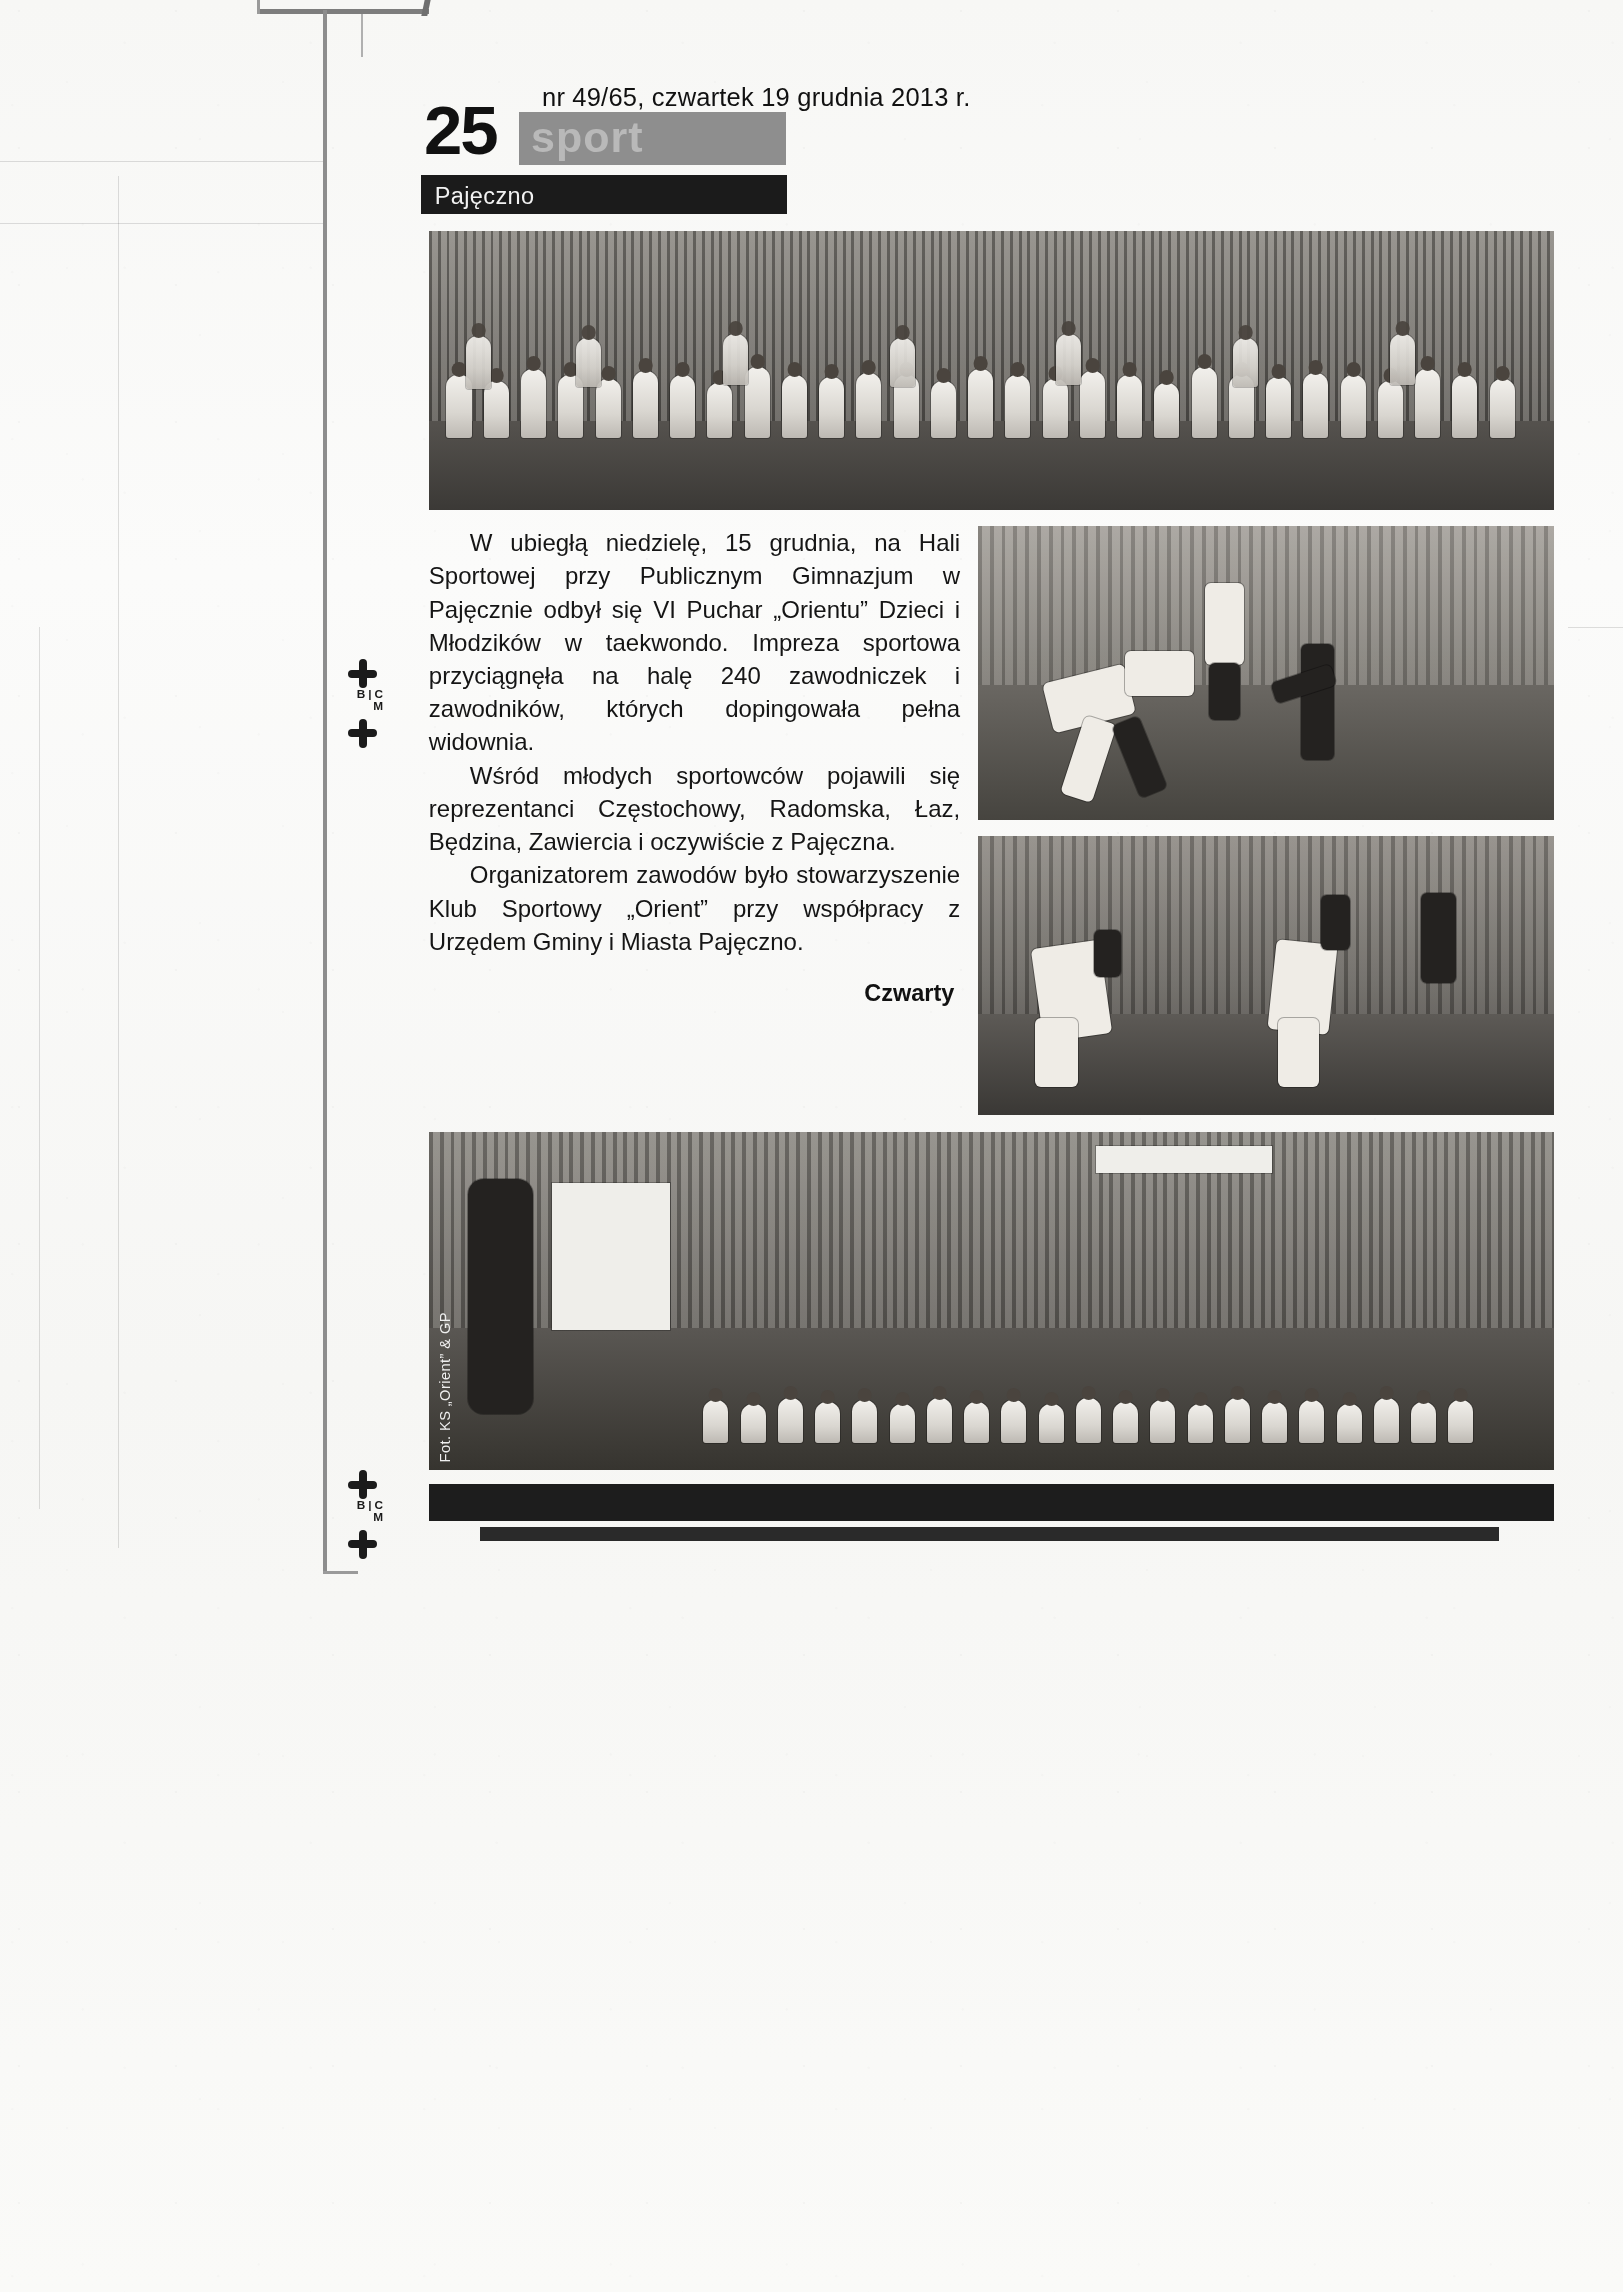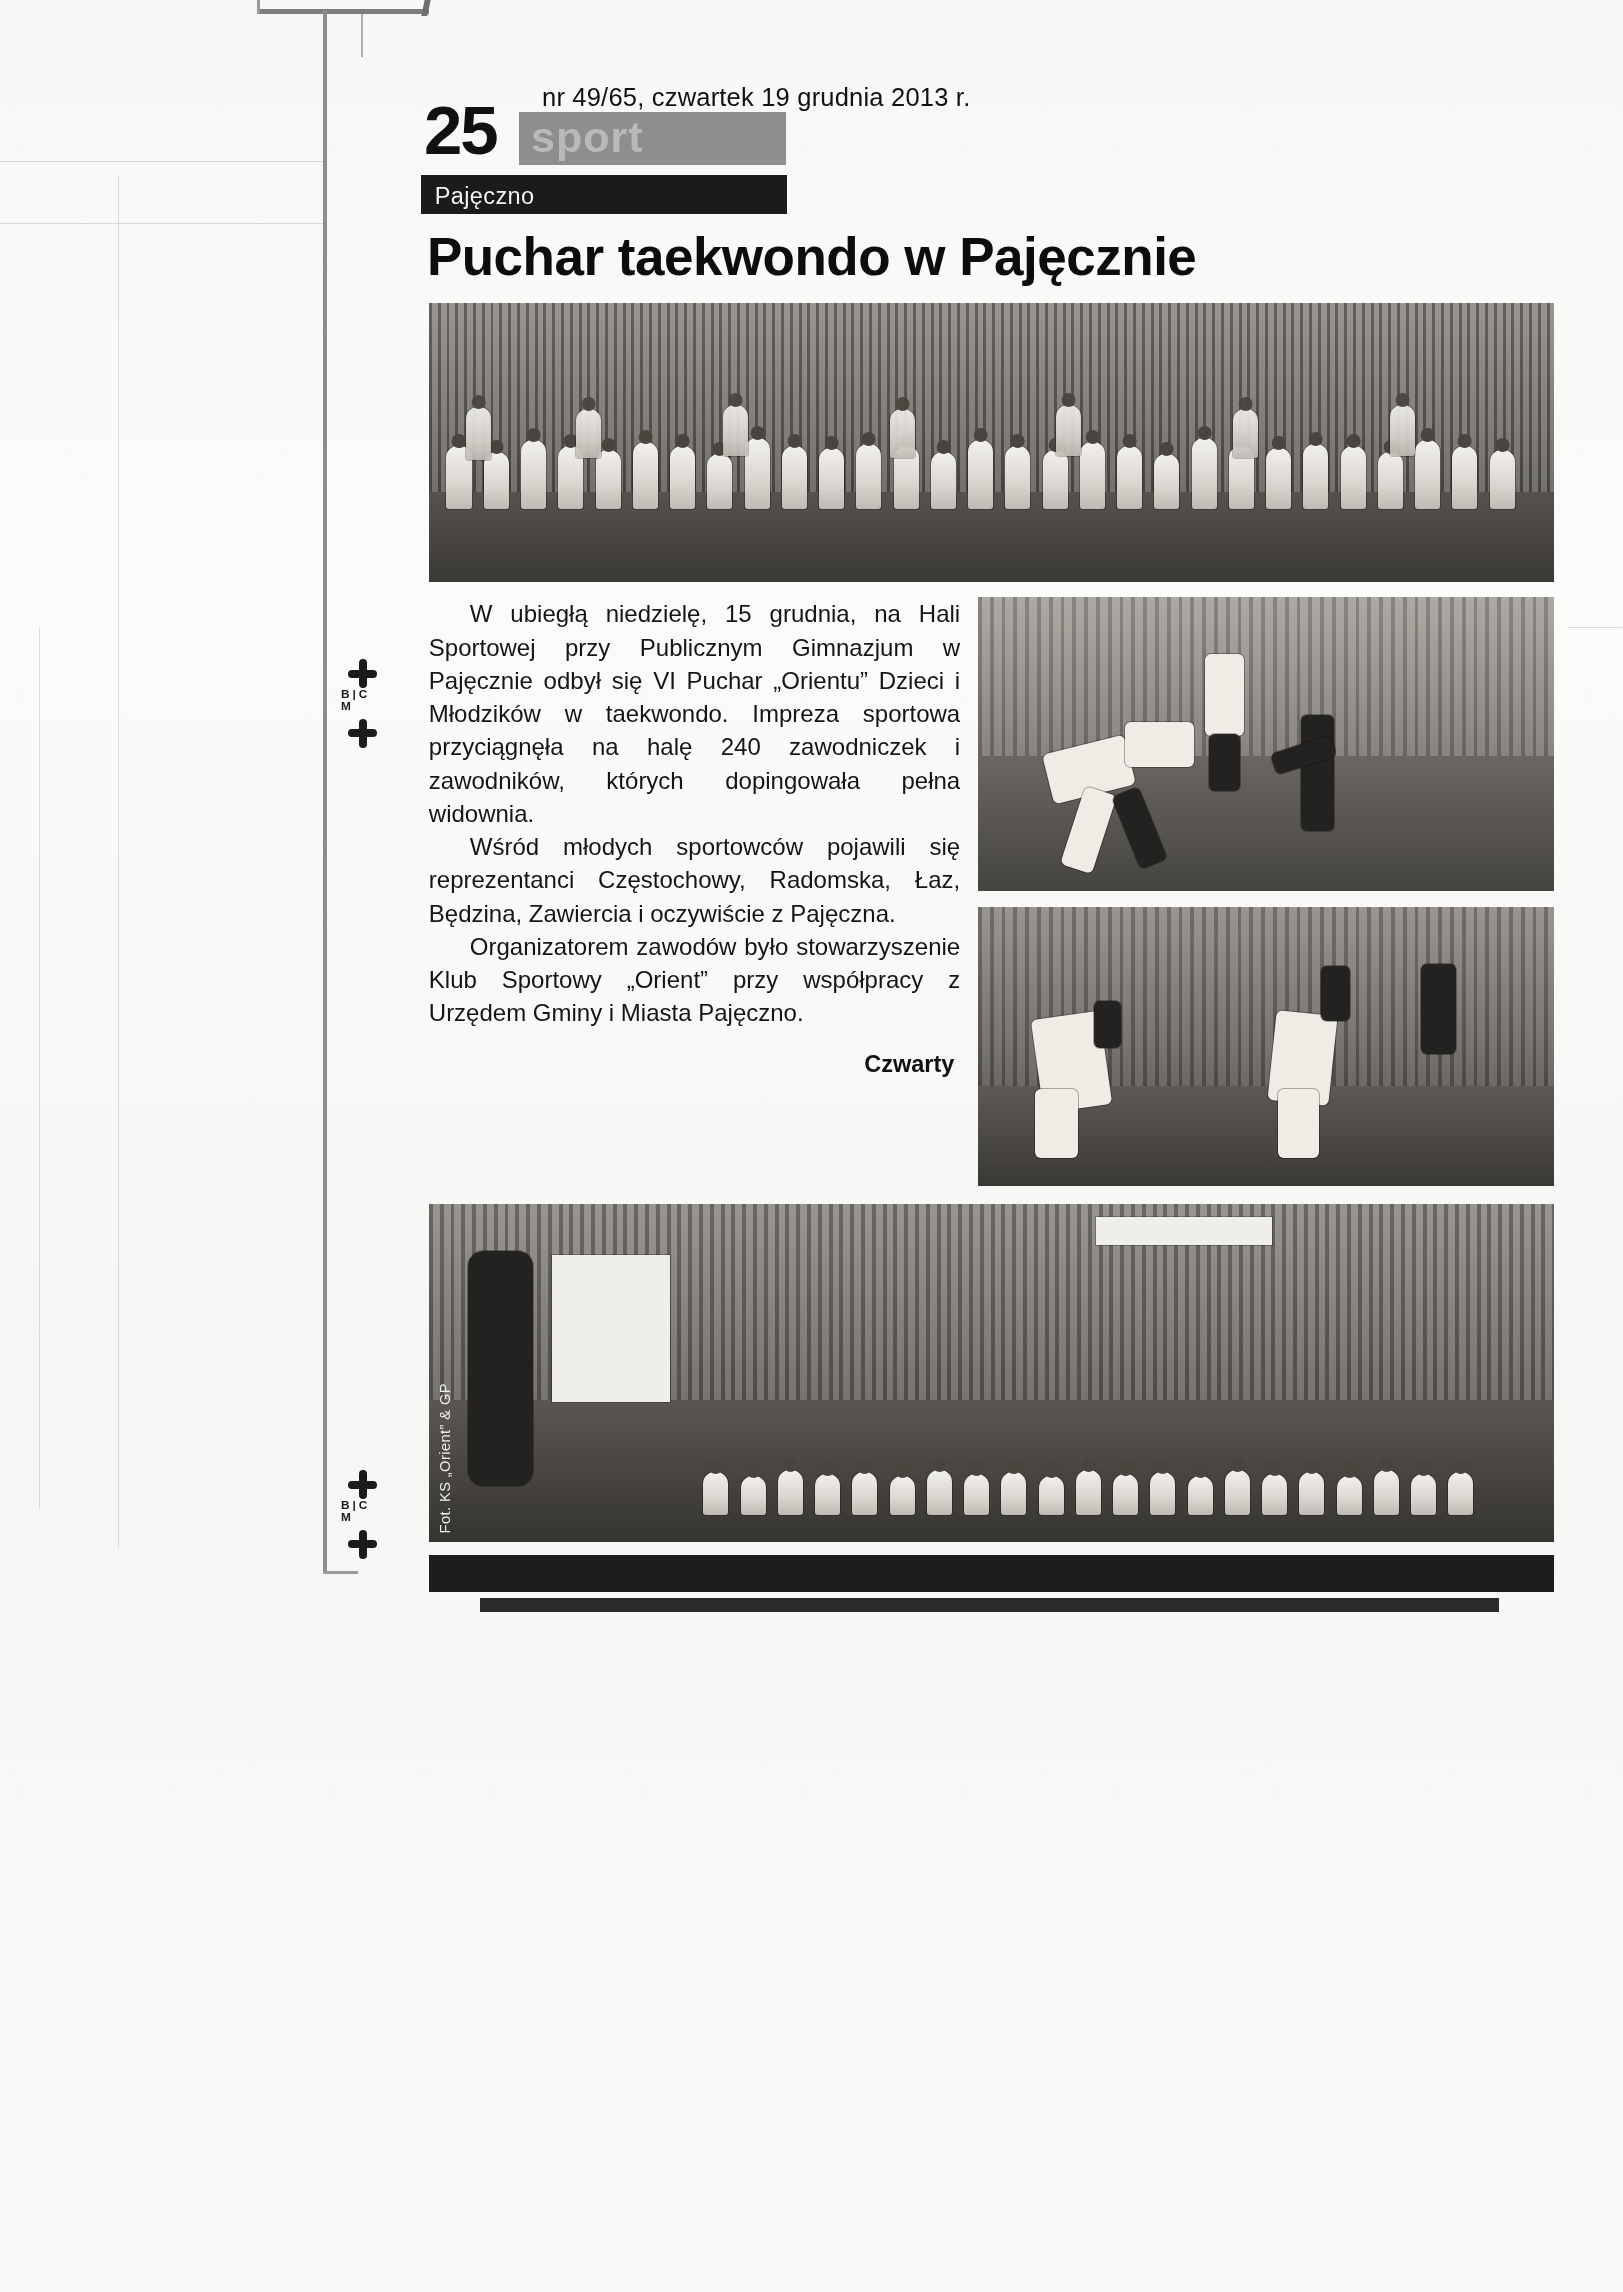--- a/index.html
+++ b/index.html
@@ -61,21 +61,21 @@
   .faint-vline {
     position: absolute;
     width: 1px;
     background: rgba(0,0,0,.12);
   }
 
   
   .reg-mark {
     position: absolute;
     width: 43px;
-    text-align: left;
+    text-align: right;
     font-size: 12.7px;
     font-family: "Liberation Sans", sans-serif;
     color: #1a1a1a;
     line-height: 1.05;
   }
   .reg-cross {
     width: 29px; height: 29px;
     margin: 0 auto;
     position: relative;
   }
@@ -363,21 +363,20 @@
     <div class="issue-line">nr 49/65, czwartek 19 grudnia 2013 r.</div>
     <div class="sport-band"></div>
     <div class="page-number">25</div>
     <div class="sport-word">sport</div>
   </div>
 
   <div class="section-bar">
     <span>Pajęczno</span>
   </div>
 
-  <div class="headline">Puchar taekwondo w Pajęcznie</div>
 
 
   <div class="photo photo-top">
     <div class="gym-wall"></div>
     <div class="gym-floor"></div>
     <div class="crowd">
       <i style="left:17.6px;"></i>
         <i style="left:55px; height:57px;"></i>
         <i style="left:92px; height:69px;"></i>
       <i style="left:129px;"></i>

